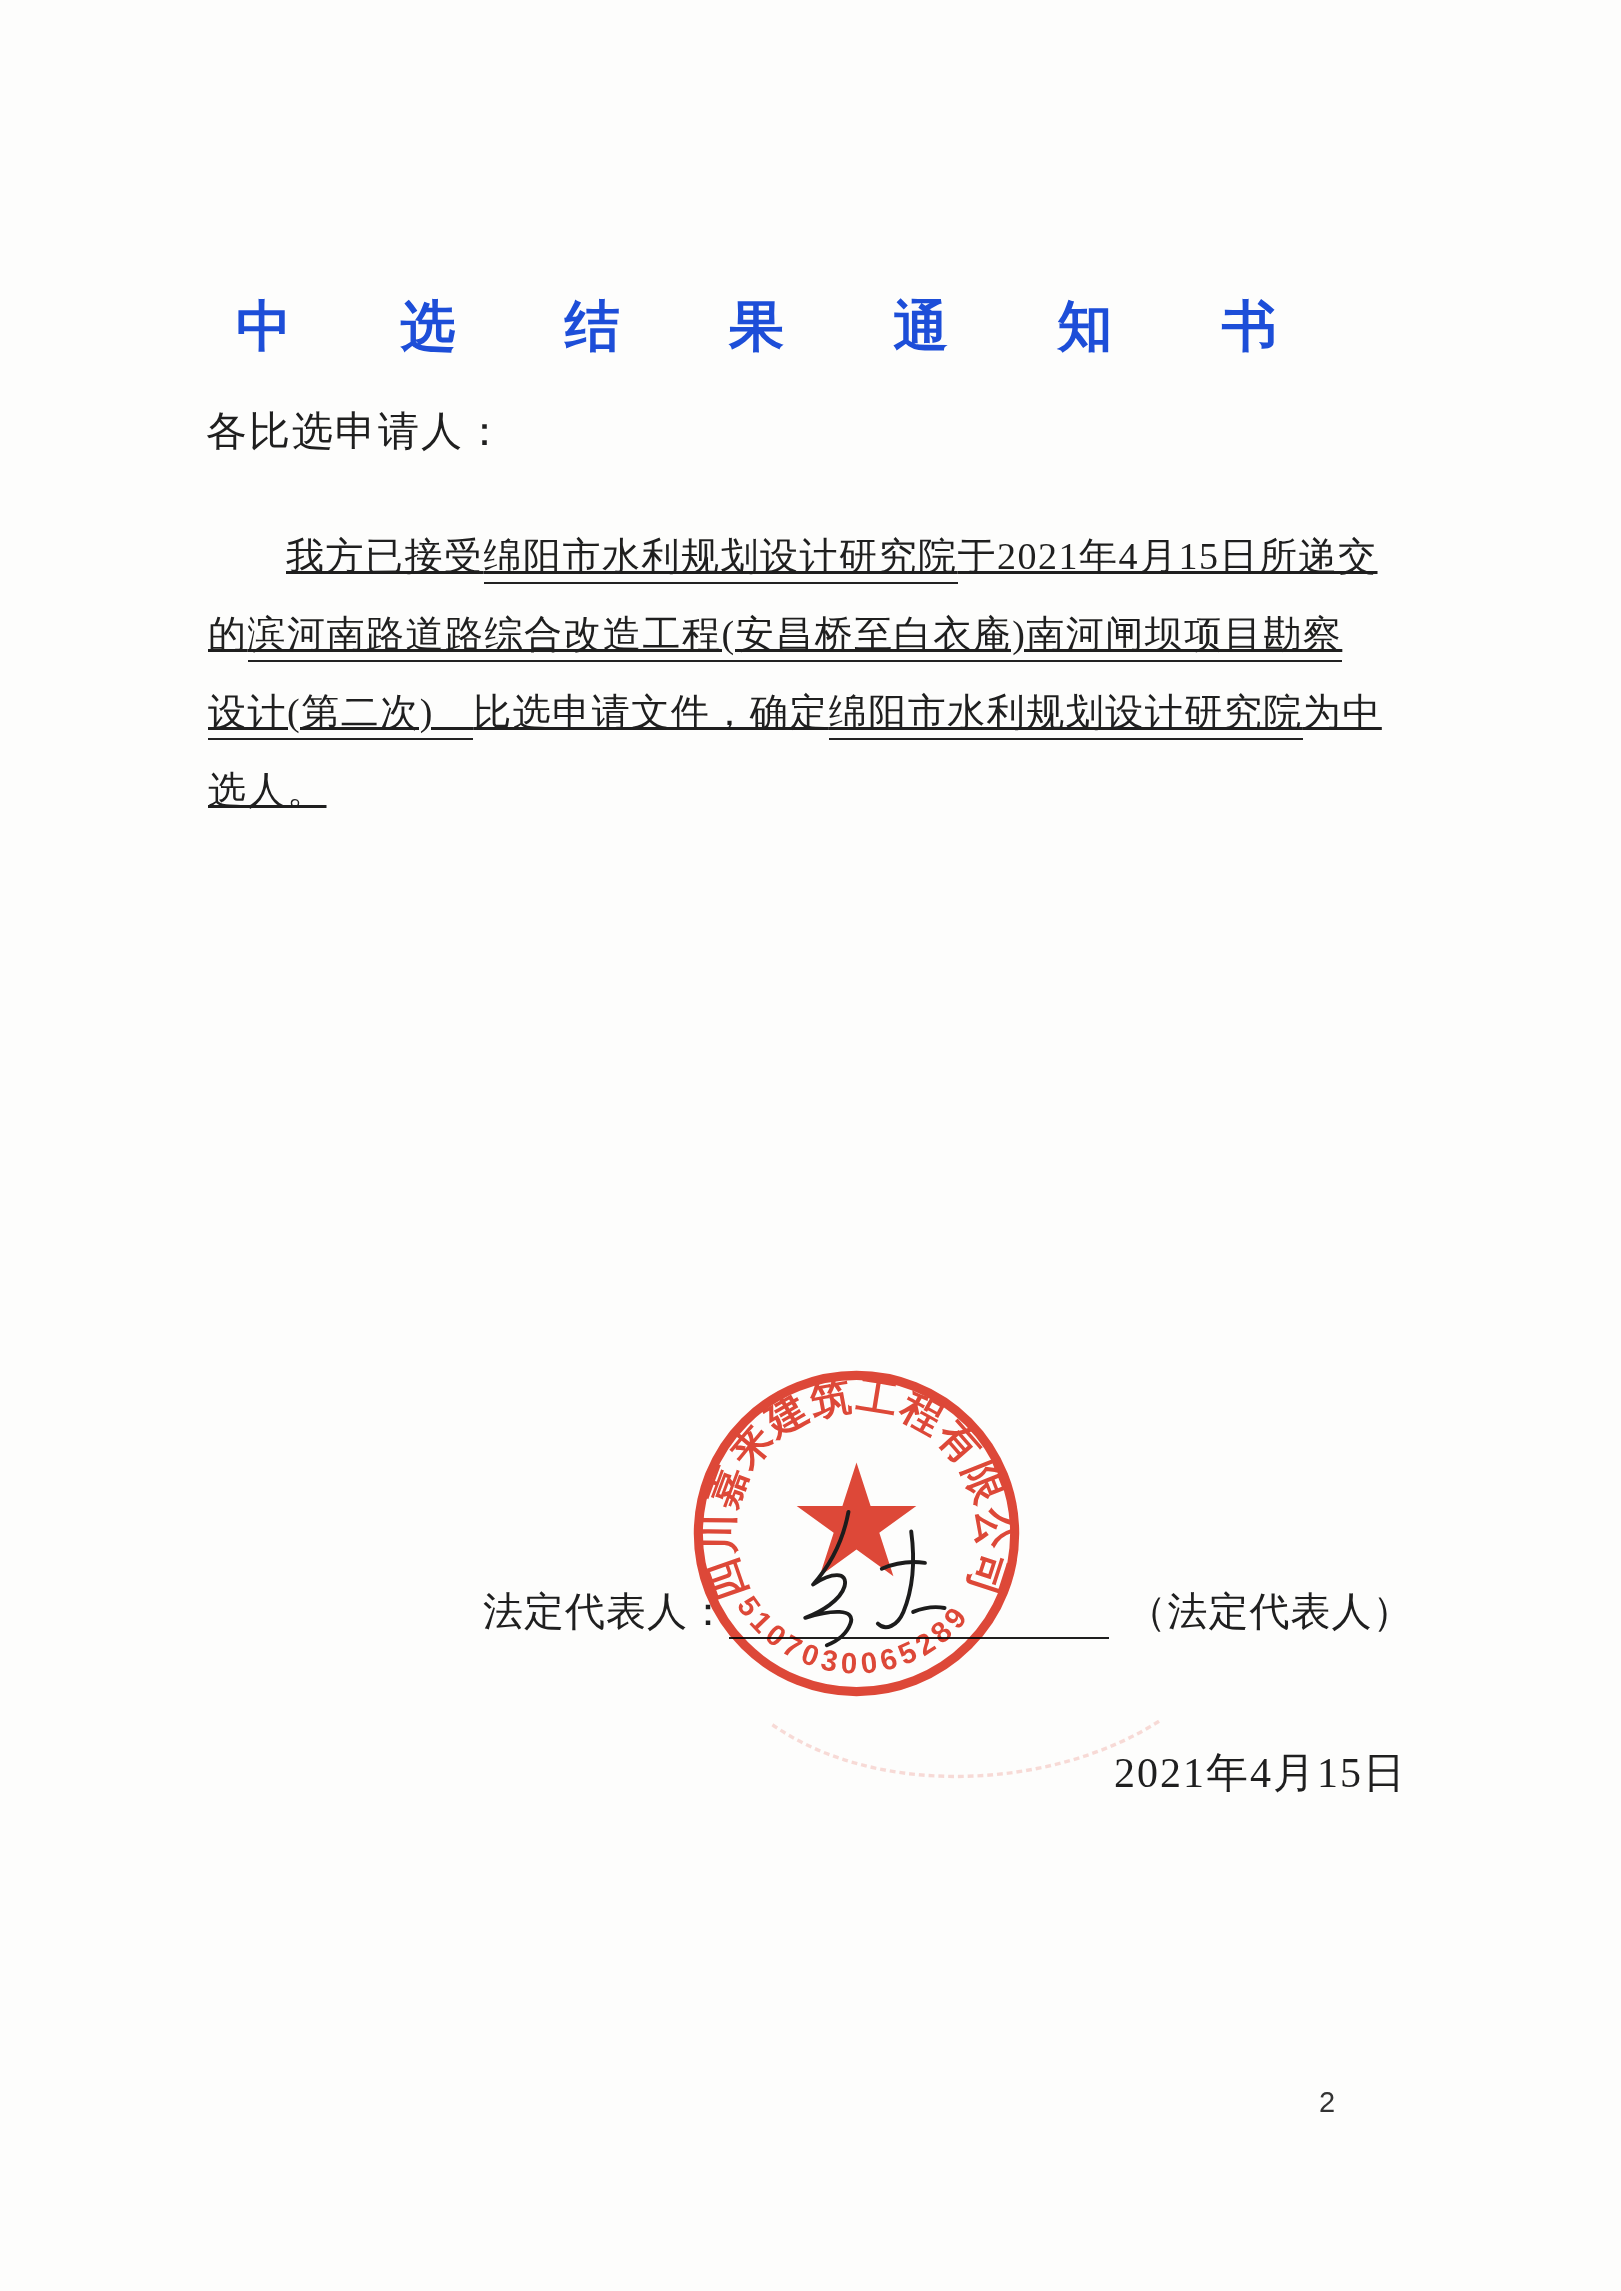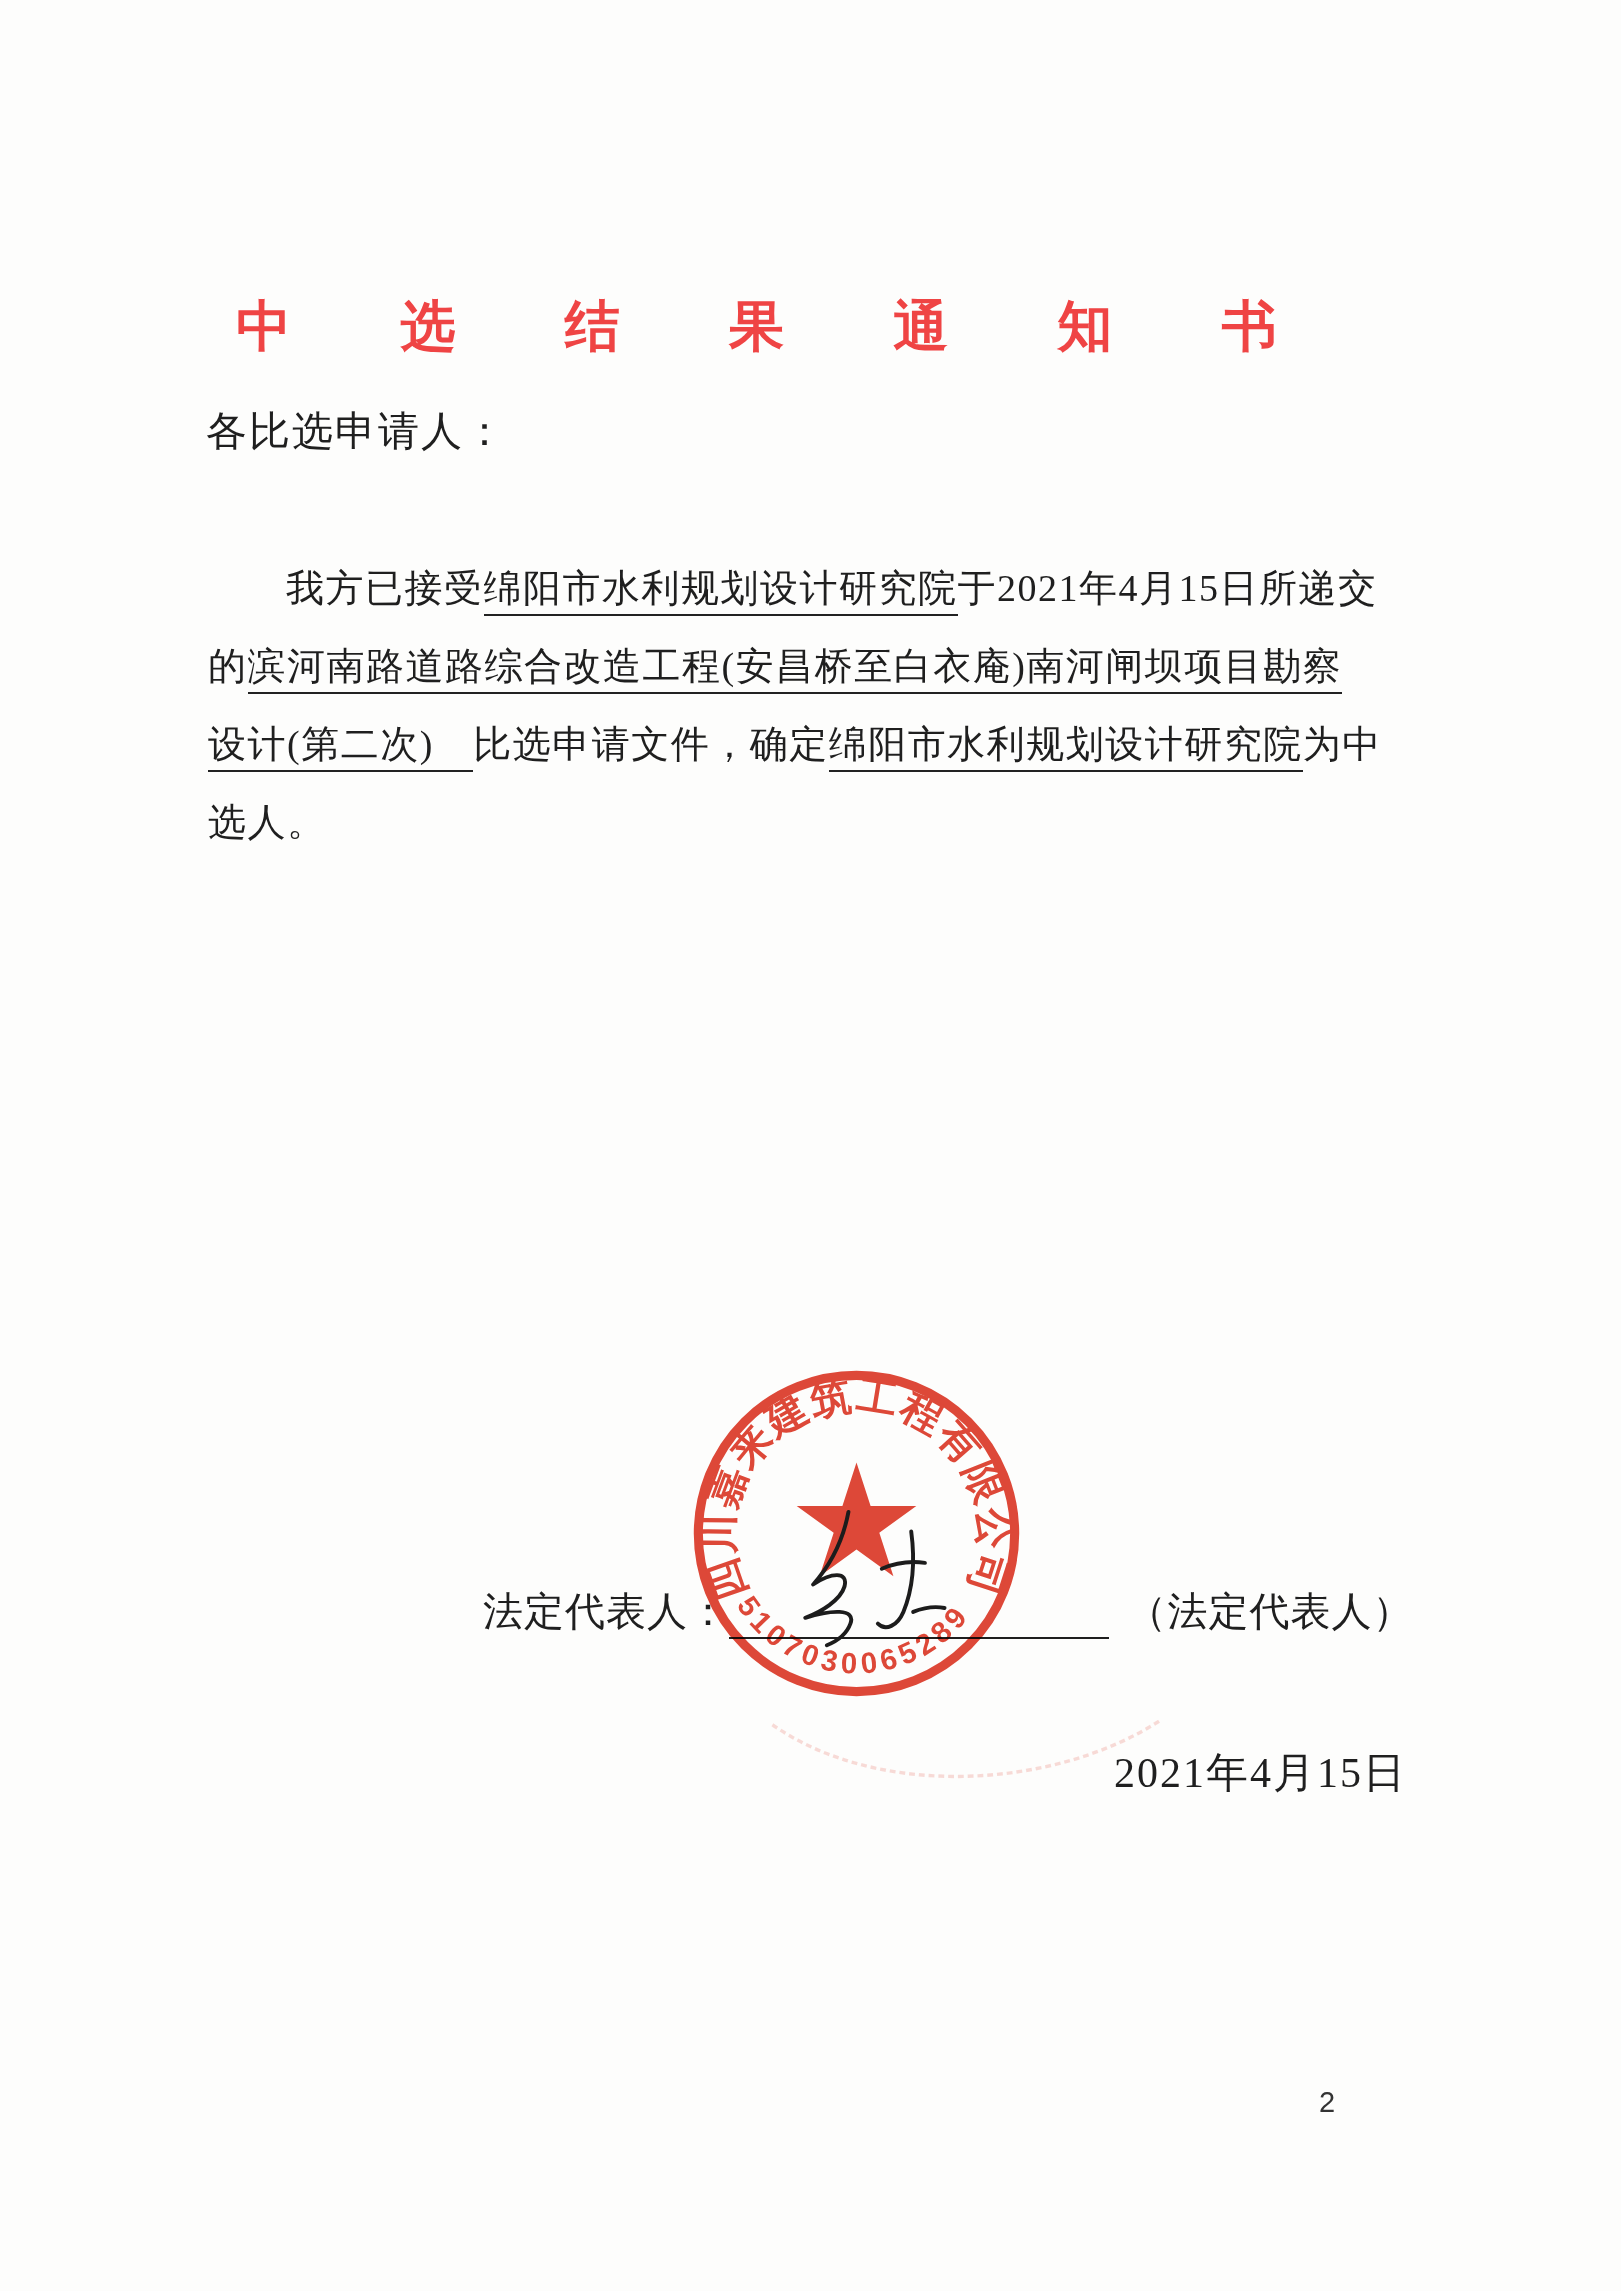--- a/index.html
+++ b/index.html
@@ -16,35 +16,36 @@
   .doc-title {
     position: absolute;
     top: 290px;
     left: 0;
     width: 1560px;
     text-align: center;
     font-family: "Liberation Sans", "DejaVu Sans", sans-serif;
     font-weight: 900;
     font-size: 55px;
     letter-spacing: 47px;
-    color: #ef4444;
+    color: #1d4ed8;
     white-space: nowrap;
   }
   .salutation {
     position: absolute;
     top: 404px;
     left: 206px;
     font-size: 41px;
     letter-spacing: 2px;
   }
   .body-paragraph {
     position: absolute;
-    top: 553px;
+    top: 521px;
     left: 208px;
     width: 1215px;
+    text-decoration: underline;
   }
   .body-line {
     font-size: 38px;
     letter-spacing: 1.5px;
     height: 78px;
     line-height: 71px;
     white-space: nowrap;
   }
   .body-line.indent { text-indent: 78px; }
   .u {

